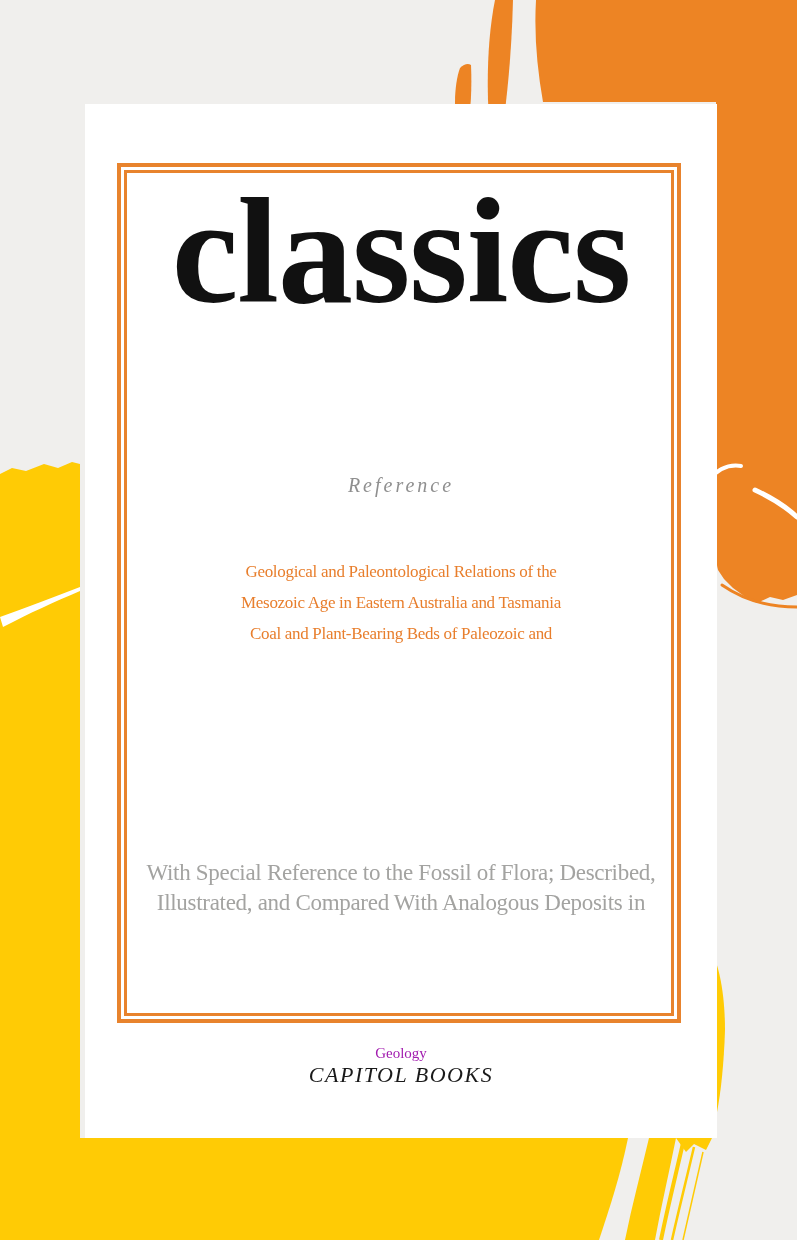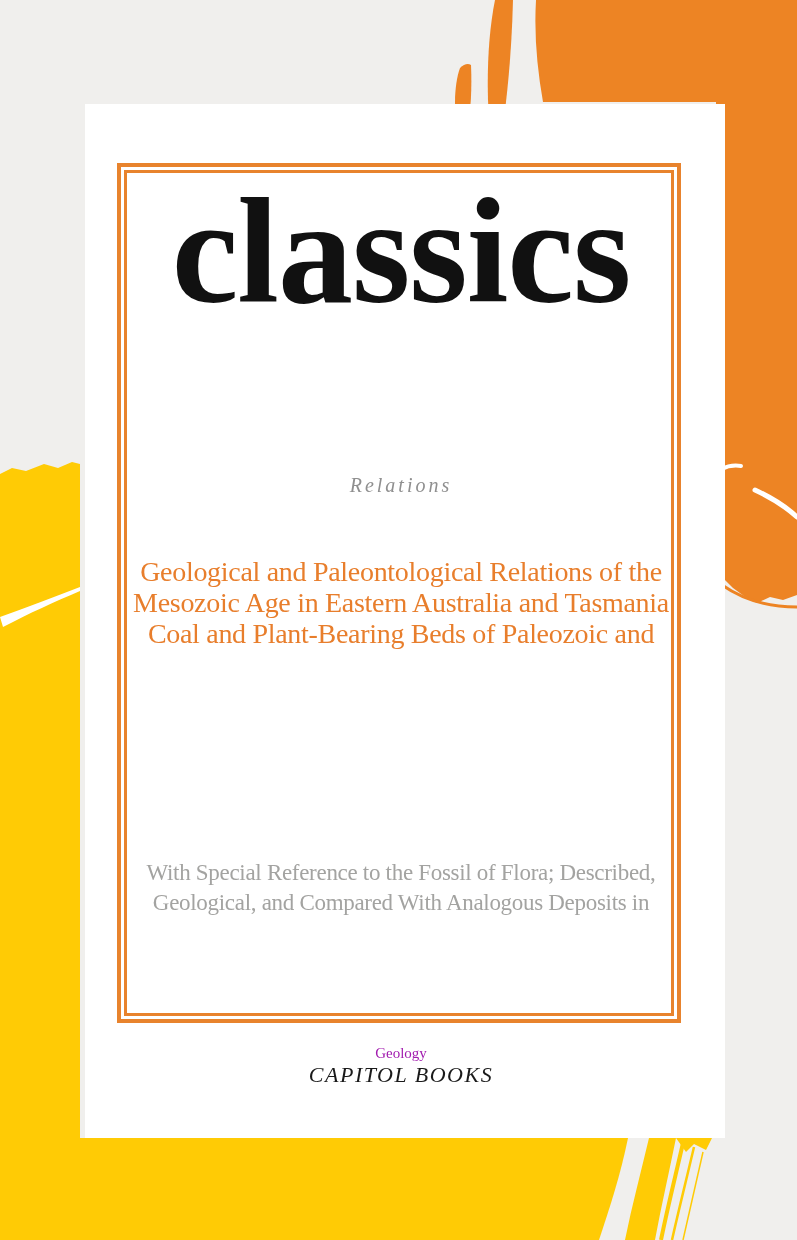--- a/index.html
+++ b/index.html
@@ -11,21 +11,20 @@
     font-family: "Liberation Serif", serif;
   }
   .cover { position: absolute; inset: 0; }
   svg.bg-art { position: absolute; left: 0; top: 0; }
 
   .card {
     position: absolute;
     left: 85px; top: 104px;
     width: 632px; height: 1034px;
     background: #FFFFFF;
-    padding-left: 8px;
   }
   .frame {
     position: absolute;
     left: 32px; top: 59px;
     width: 564px; height: 860px;
     box-sizing: border-box;
     border: 4px solid #E8832D;
   }
   .frame-inner {
     position: absolute;
@@ -46,21 +45,21 @@
   }
   .author {
     top: 370px;
     font-size: 20px;
     font-style: italic;
     letter-spacing: 3px;
     color: #8F8F8F;
   }
   .book-title {
     top: 452px;
-    font-size: 28px;
+    font-size: 17px;
     line-height: 31px;
     letter-spacing: -0.3px;
     color: #E87E2C;
   }
   .subtitle {
     top: 754px;
     font-size: 23px;
     line-height: 30px;
     letter-spacing: -0.3px;
     color: #A3A3A1;
@@ -123,31 +122,31 @@
   <div class="card">
 
     <div class="frame">
       <div class="frame-inner"></div>
     </div>
 
     <h1 class="txt series-title">
       <div>classics</div>
     </h1>
 
-    <div class="txt author">Relations</div>
+    <div class="txt author">Reference</div>
 
     <div class="txt book-title">
       <div>Geological and Paleontological Relations of the</div>
       <div>Mesozoic Age in Eastern Australia and Tasmania</div>
       <div>Coal and Plant-Bearing Beds of Paleozoic and</div>
     </div>
 
     <div class="txt subtitle">
       <div>With Special Reference to the Fossil of Flora; Described,</div>
-      <div>Geological, and Compared With Analogous Deposits in</div>
+      <div>Illustrated, and Compared With Analogous Deposits in</div>
     </div>
 
     <div class="txt publisher">CAPITOL BOOKS</div>
 
     <div class="txt category">Geology</div>
 
   </div>
 </div>
 
 </body></html>

